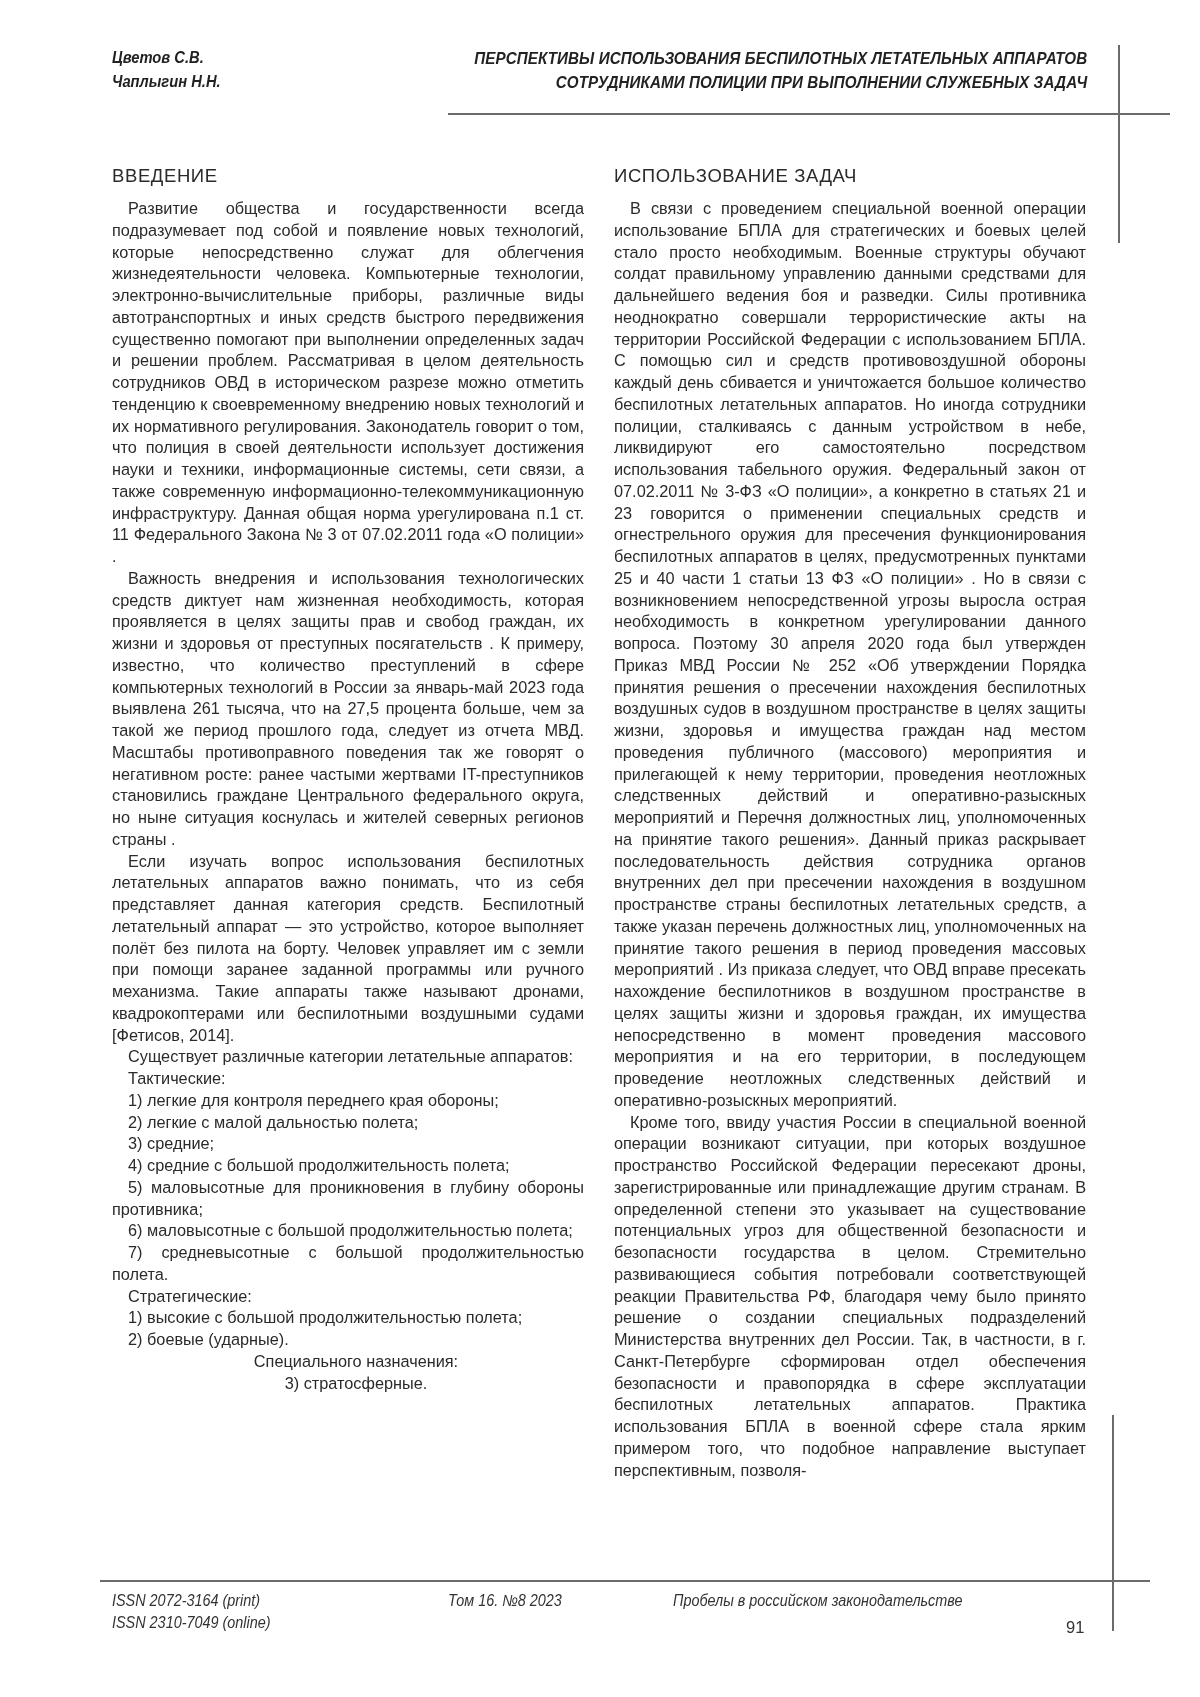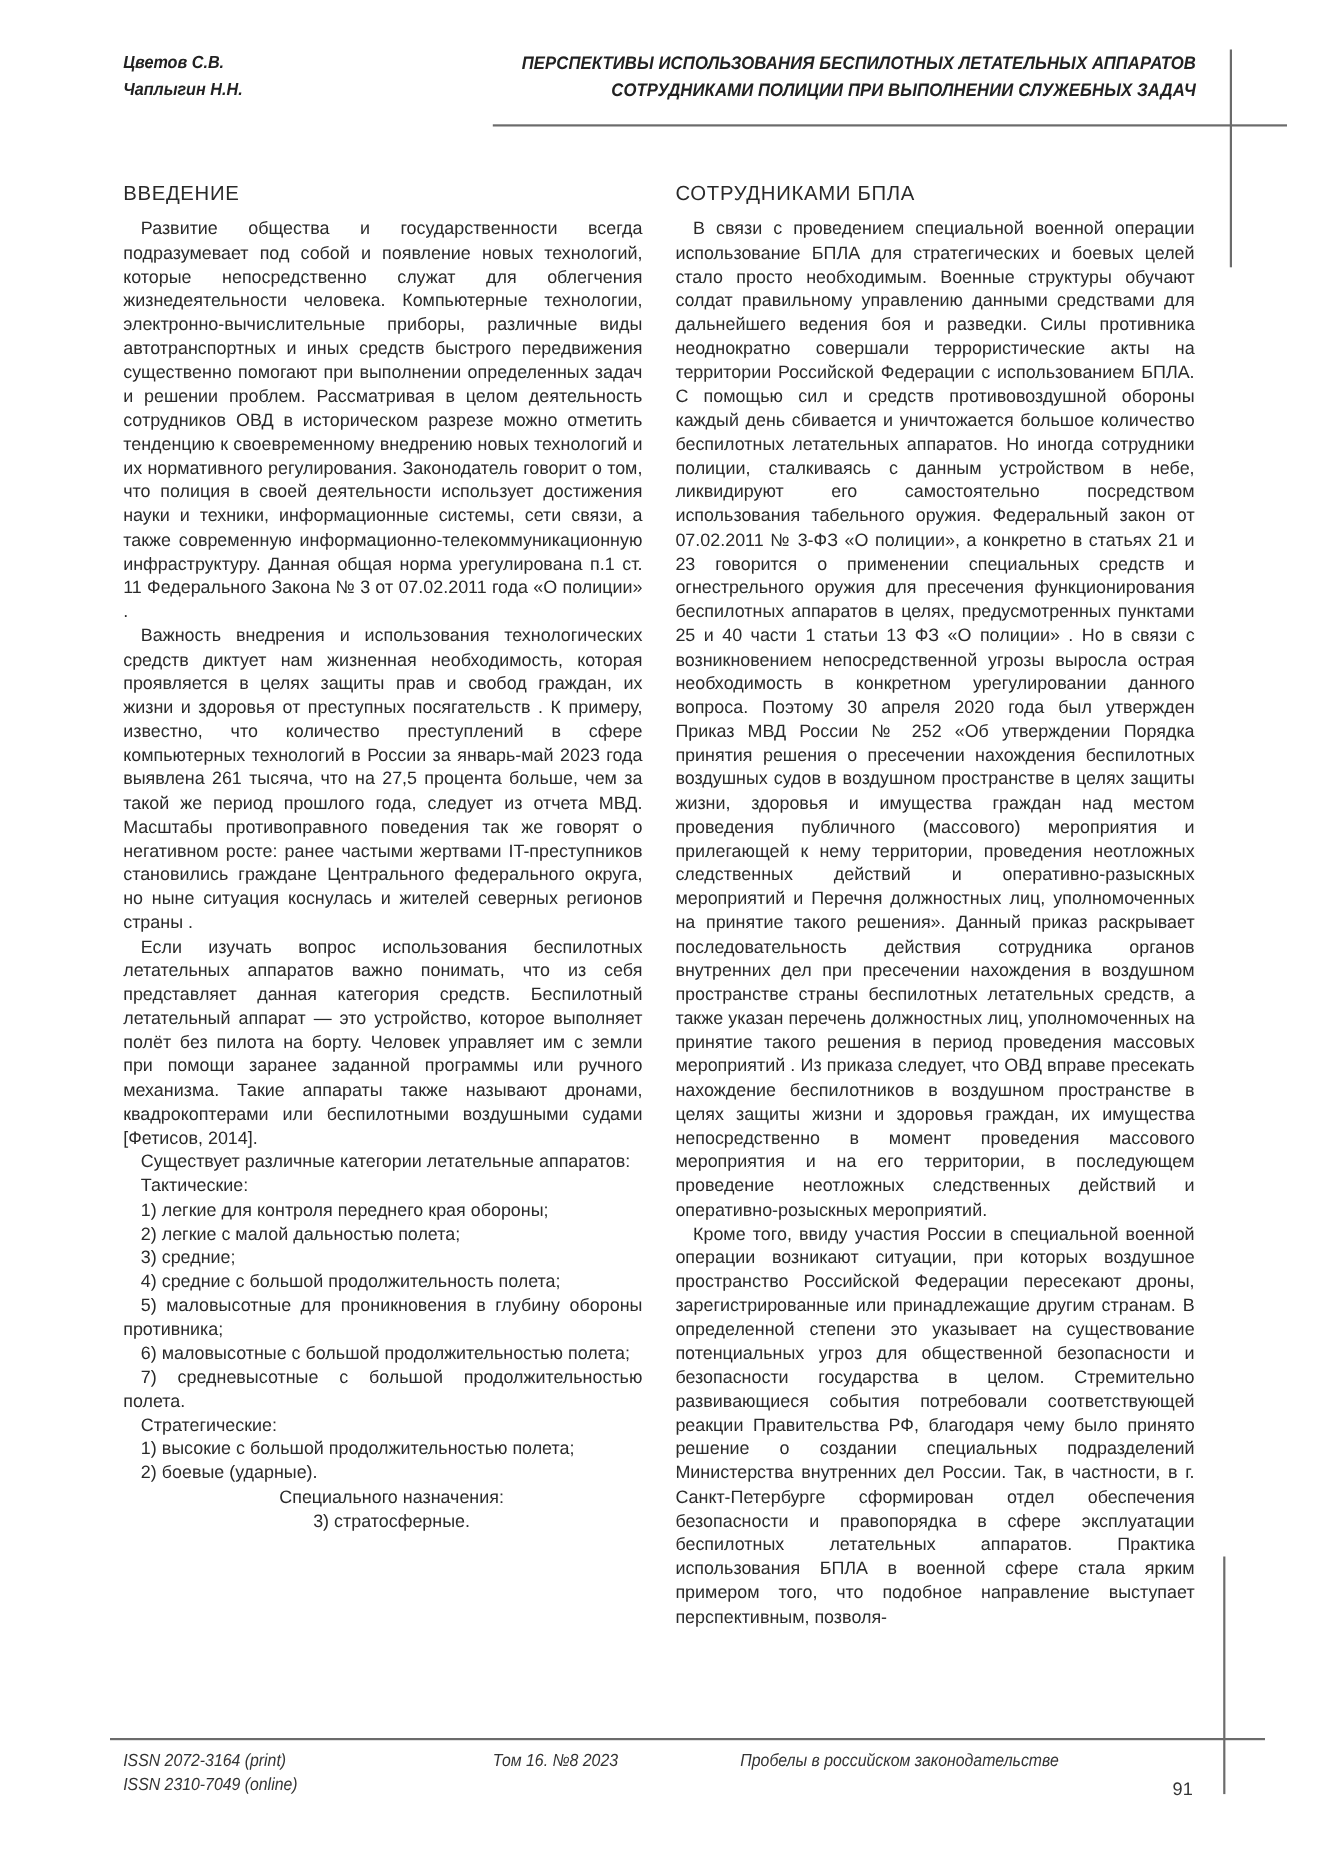--- a/index.html
+++ b/index.html
@@ -67,21 +67,21 @@
     <p class="list-line">1) высокие с большой продолжительностью полета;</p>
     <p class="list-line">2) боевые (ударные).</p>
   </div>
   <div style="text-align:center;">
     <p class="list-line">Специального назначения:</p>
     <p class="list-line">3) стратосферные.</p>
   </div>
 </div>
 
 <div class="col right">
-  <h2 class="sec-head">СОТРУДНИКАМИ БПЛА</h2>
+  <h2 class="sec-head">ИСПОЛЬЗОВАНИЕ ЗАДАЧ</h2>
   <p>В связи с проведением специальной военной операции использование БПЛА для стратегических и боевых целей стало просто необходимым. Военные структуры обучают солдат правильному управлению данными средствами для дальнейшего ведения боя и разведки. Силы противника неоднократно совершали террористические акты на территории Российской Федерации с использованием БПЛА. С помощью сил и средств противовоздушной обороны каждый день сбивается и уничтожается большое количество беспилотных летательных аппаратов. Но иногда сотрудники полиции, сталкиваясь с данным устройством в небе, ликвидируют его самостоятельно посредством использования табельного оружия. Федеральный закон от 07.02.2011 № 3-ФЗ «О полиции», а конкретно в статьях 21 и 23 говорится о применении специальных средств и огнестрельного оружия для пресечения функционирования беспилотных аппаратов в целях, предусмотренных пунктами 25 и 40 части 1 статьи 13 ФЗ «О полиции» . Но в связи с возникновением непосредственной угрозы выросла острая необходимость в конкретном урегулировании данного вопроса. Поэтому 30 апреля 2020 года был утвержден Приказ МВД России № 252 «Об утверждении Порядка принятия решения о пресечении нахождения беспилотных воздушных судов в воздушном пространстве в целях защиты жизни, здоровья и имущества граждан над местом проведения публичного (массового) мероприятия и прилегающей к нему территории, проведения неотложных следственных действий и оперативно-разыскных мероприятий и Перечня должностных лиц, уполномоченных на принятие такого решения». Данный приказ раскрывает последовательность действия сотрудника органов внутренних дел при пресечении нахождения в воздушном пространстве страны беспилотных летательных средств, а также указан перечень должностных лиц, уполномоченных на принятие такого решения в период проведения массовых мероприятий . Из приказа следует, что ОВД вправе пресекать нахождение беспилотников в воздушном пространстве в целях защиты жизни и здоровья граждан, их имущества непосредственно в момент проведения массового мероприятия и на его территории, в последующем проведение неотложных следственных действий и оперативно-розыскных мероприятий.</p>
   <p>Кроме того, ввиду участия России в специальной военной операции возникают ситуации, при которых воздушное пространство Российской Федерации пересекают дроны, зарегистрированные или принадлежащие другим странам. В определенной степени это указывает на существование потенциальных угроз для общественной безопасности и безопасности государства в целом. Стремительно развивающиеся события потребовали соответствующей реакции Правительства РФ, благодаря чему было принято решение о создании специальных подразделений Министерства внутренних дел России. Так, в частности, в г. Санкт-Петербурге сформирован отдел обеспечения безопасности и правопорядка в сфере эксплуатации беспилотных летательных аппаратов. Практика использования БПЛА в военной сфере стала ярким примером того, что подобное направление выступает перспективным, позволя-</p>
 </div>
 
 <div class="footer f-issn">
   <div>ISSN 2072-3164 (print)</div>
   <div>ISSN 2310-7049 (online)</div>
 </div>
 <div class="footer f-vol">Том 16. №8 2023</div>
 <div class="footer f-journal">Пробелы в российском законодательстве</div>

